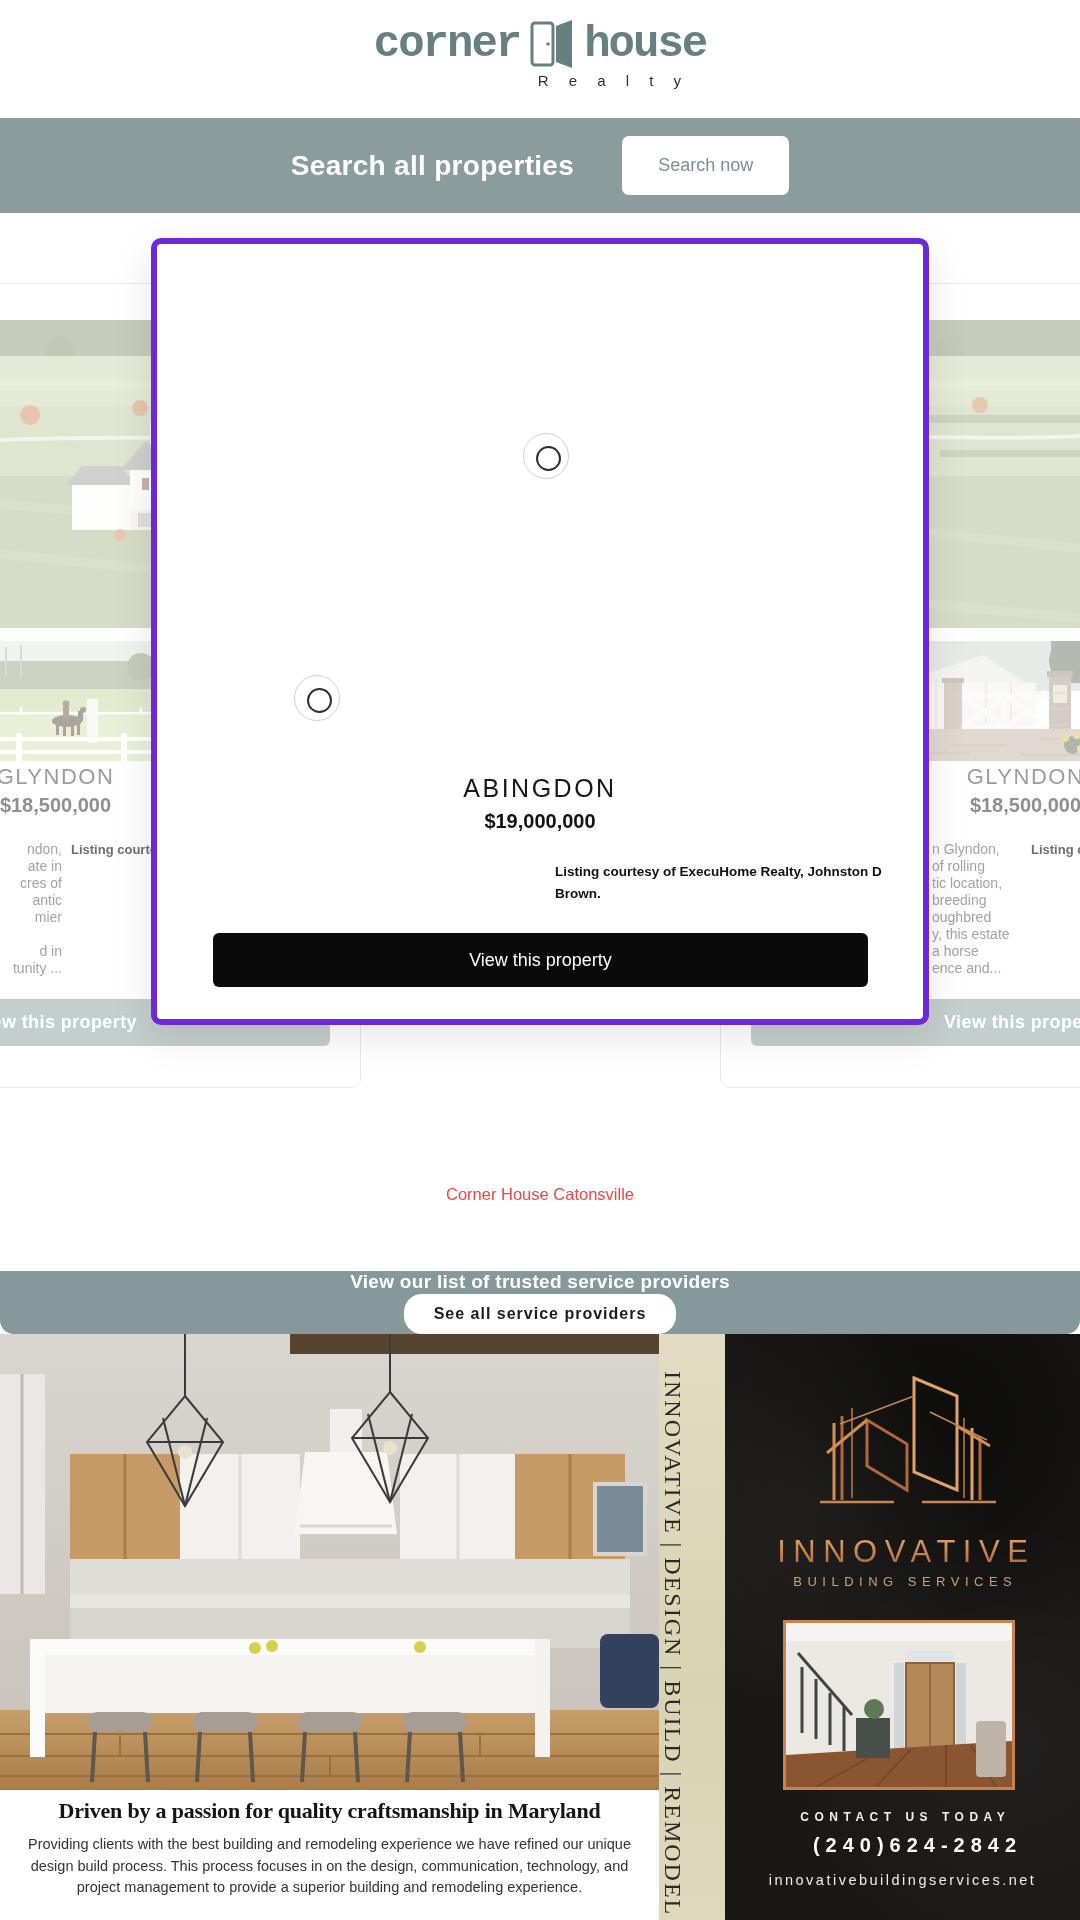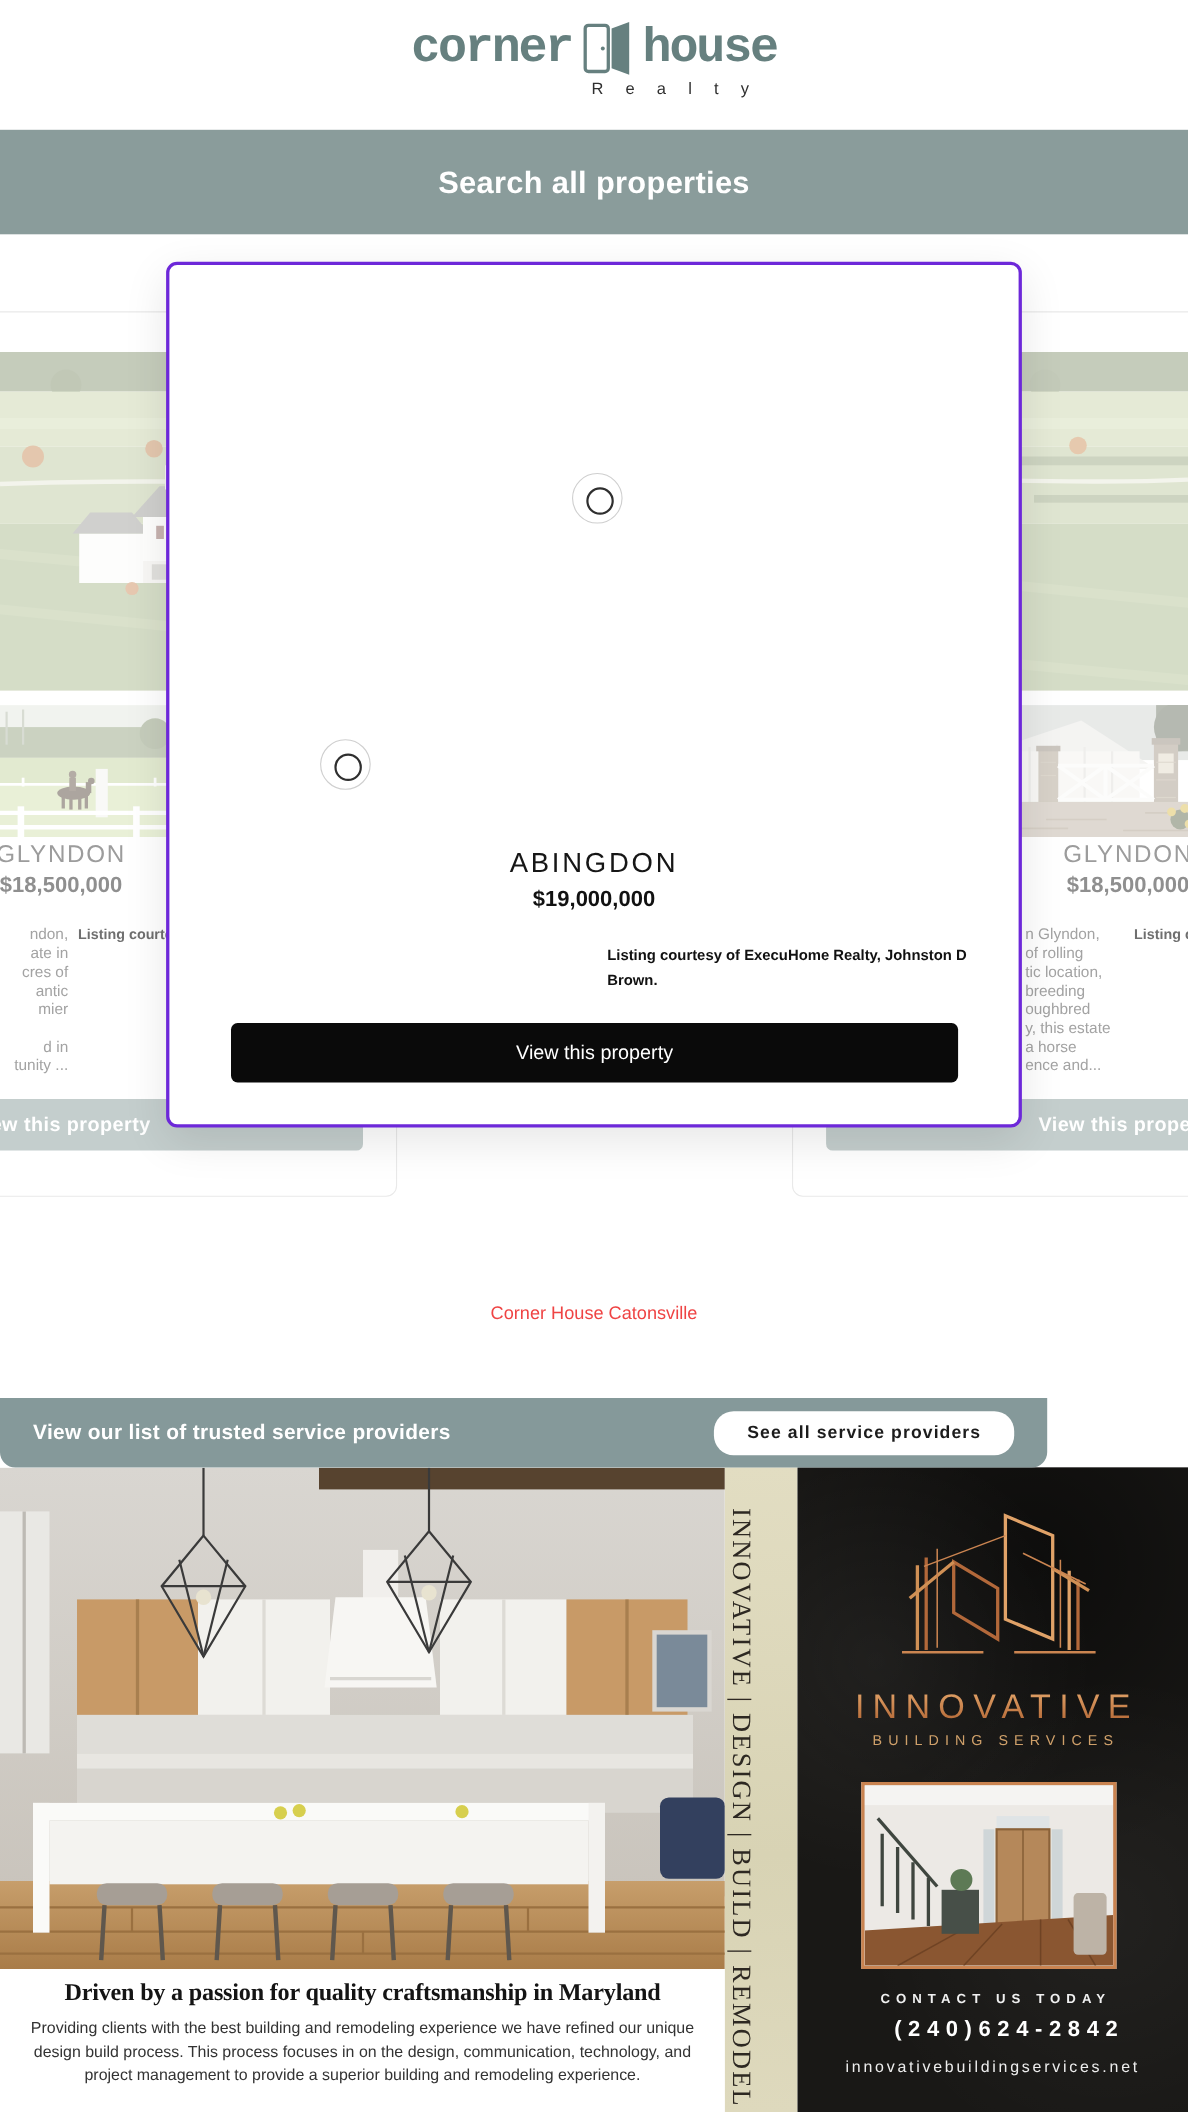--- a/index.html
+++ b/index.html
@@ -41,43 +41,43 @@
   .card-left  .listing-col { left:320px; }
   .card-right .listing-col { left:310px; }
   .card-btn { position:absolute; left:30px; right:30px; top:715px; height:47px;
               background:#c4cecd; border:none; border-radius:6px; color:#fff;
               font-family:"Liberation Sans",sans-serif; font-size:18px; font-weight:bold; letter-spacing:.4px; cursor:pointer; }
 
   .hero-strip { position:absolute; left:0; top:320px; width:1080px; height:308px; opacity:.42; }
 
   
   .modal { position:absolute; left:151px; top:238px; width:778px; height:787px; background:#fff;
-           border:3px solid #6d28d9; border-radius:10px; box-shadow:0 12px 40px rgba(0,0,0,.10); z-index:5; }
+           border:6px solid #6d28d9; border-radius:10px; box-shadow:0 12px 40px rgba(0,0,0,.10); z-index:5; }
   .spinner { position:absolute; width:46px; height:46px; border:1.5px solid #cfcfcf; border-radius:50%; }
   .spinner::after { content:""; position:absolute; left:50%; top:50%; width:21px; height:21px;
                     margin:-10.5px 0 0 -10.5px; border:2.5px solid #2f2f2f; border-radius:50%; }
   .spinner-1 { left:366px; top:189px; }
   .spinner-2 { left:137px; top:431px; }
   .modal-title { position:absolute; left:0; right:0; top:530px; text-align:center;
                  font-size:25px; letter-spacing:2.5px; color:#161616; font-weight:500; }
   .modal-price { position:absolute; left:0; right:0; top:566px; text-align:center;
                  font-size:20px; font-weight:bold; color:#111; }
   .modal-listing { position:absolute; left:398px; top:617px; width:330px;
                    font-size:13.5px; font-weight:bold; line-height:22px; color:#111; }
   .modal-btn { position:absolute; left:56px; right:55px; top:689px; height:54px;
                background:#0a0a0a; border:none; border-radius:6px; color:#fff;
                font-family:"Liberation Sans",sans-serif; font-size:18px; cursor:pointer; }
 
   
   .catonsville { position:absolute; left:0; right:0; top:1185px; text-align:center;
                  font-size:16.5px; color:#ef4444; }
 
-  .sp-banner { position:absolute; left:0; top:1271px; width:952px; height:63px; background:#85999a;
+  .sp-banner { position:absolute; left:0; top:1271px; width:1080px; height:63px; background:#85999a;
                border-radius:0 0 14px 14px; display:flex; align-items:center; justify-content:space-between;
-               padding:0 30px; z-index:4; }
+               padding:0 30px; z-index:4;flex-direction:column; }
   .sp-banner .label { color:#fff; font-weight:bold; font-size:19px; letter-spacing:.3px; }
   .sp-btn { background:#fff; border:none; border-radius:18px; height:40px; padding:0 30px;
             font-family:"Liberation Sans",sans-serif; font-size:16px; font-weight:bold; letter-spacing:1px; color:#1c1c1c; cursor:pointer; }
 
   
   .ad { position:absolute; left:0; top:1334px; width:1080px; height:586px; cursor:pointer; }
   .ad-left { position:absolute; left:0; top:0; width:659px; height:586px; background:#fff; }
   .kitchen { position:absolute; left:0; top:0; width:659px; height:456px; overflow:hidden; }
   .ad-copy { position:absolute; left:0; top:456px; width:659px; height:130px; background:#fff; text-align:center; }
   .ad-headline { margin-top:8px; font-family:"Liberation Serif", serif; font-weight:bold;
@@ -125,20 +125,21 @@
           </svg>
         </span>
         <span>house</span>
       </div>
       <div class="logo-sub">R e a l t y</div>
     </div>
   </div>
 
   <div class="search-banner">
     <span class="label">Search all properties</span>
+    <button class="search-now-btn">Search now</button>
   </div>
 
   <div class="prop-card card-left">
     <div class="card-img">
       <svg width="611" height="120" viewBox="0 0 611 120">
         <rect x="0" y="0" width="611" height="30" fill="#e2e6dd"></rect>
         <rect x="0" y="20" width="611" height="28" fill="#8d9d77"></rect>
         <circle cx="130" cy="28" r="12" fill="#7f906a"></circle>
           <circle cx="390" cy="26" r="14" fill="#7f906a"></circle>
         <circle cx="520" cy="30" r="11" fill="#84956f"></circle>

